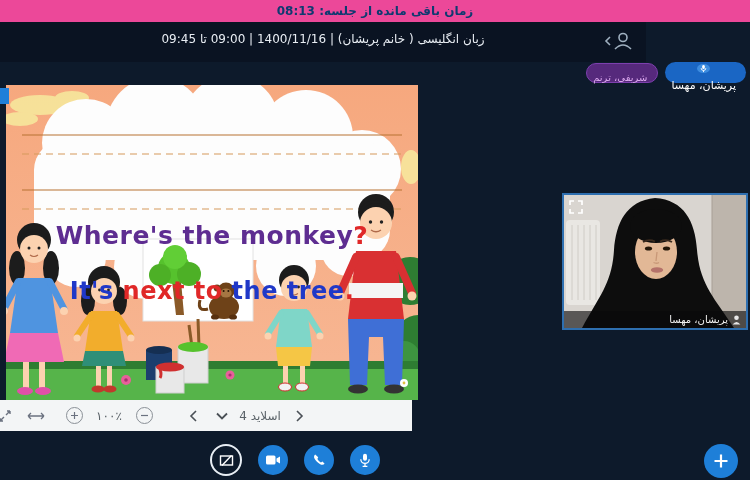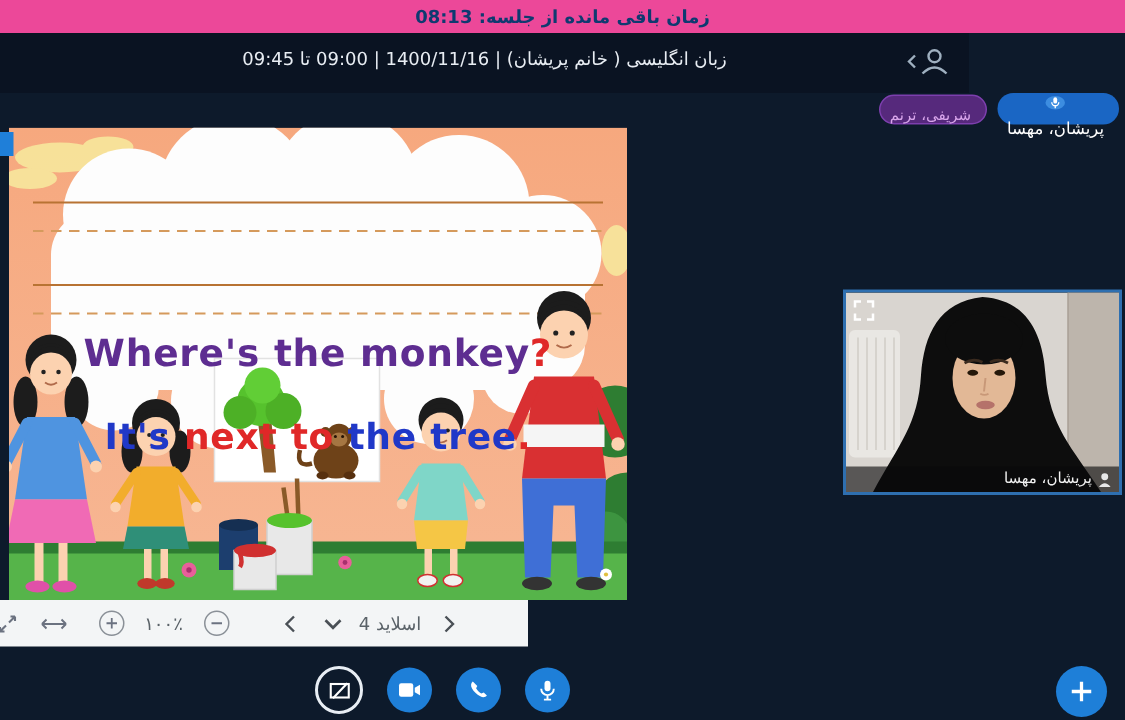--- a/index.html
+++ b/index.html
@@ -30,21 +30,21 @@
   .slide-panel{position:absolute;left:6px;top:85px;width:412px;height:315px;overflow:hidden;}
   .slide-text{position:absolute;width:412px;text-align:center;font-weight:bold;
               letter-spacing:0.5px;pointer-events:none;}
   .slide-line1{left:6px;top:136px;font-size:25px;}
   .slide-line2{left:6px;top:192px;font-size:24px;}
   .seg-purple{color:#5e2d91;}
   .seg-red{color:#e02828;}
   .seg-blue{color:#2038c8;}
   .corner-blue-square{position:absolute;left:0;top:88px;width:9px;height:16px;background:#1f7fd9;}
   
-  .slide-toolbar{position:absolute;left:0;top:400px;width:352px;height:31px;background:#f3f5f6;
+  .slide-toolbar{position:absolute;left:0;top:400px;width:412px;height:31px;background:#f3f5f6;
                  display:flex;align-items:center;color:#6b7280;}
   .tb-item{display:flex;align-items:center;justify-content:center;height:100%;cursor:pointer;}
   .tb-label{font-size:12px;color:#5a6268;cursor:default;}
   .zoom-circle{width:15px;height:15px;border:1px solid #8a9097;border-radius:50%;
                display:flex;align-items:center;justify-content:center;}
   
   .controls{position:absolute;left:210px;top:444px;display:flex;gap:16px;align-items:center;}
   .ctl-btn{width:30px;height:30px;border-radius:50%;background:#1e7fd8;display:flex;
            align-items:center;justify-content:center;cursor:pointer;}
   .ctl-btn.off{background:#0d1a2b;border:2px solid #e8eef4;width:28px;height:28px;}

